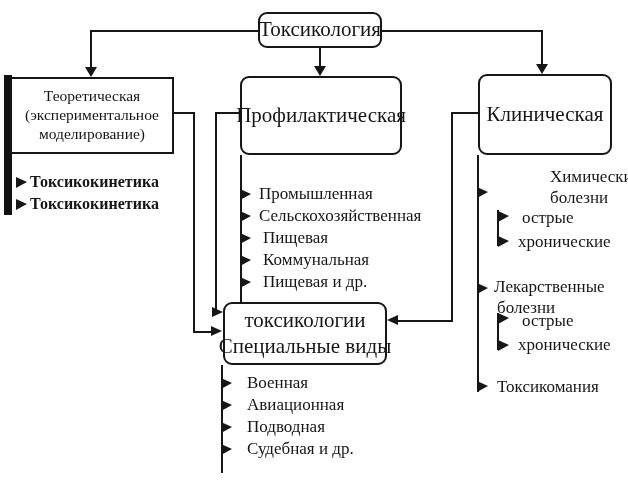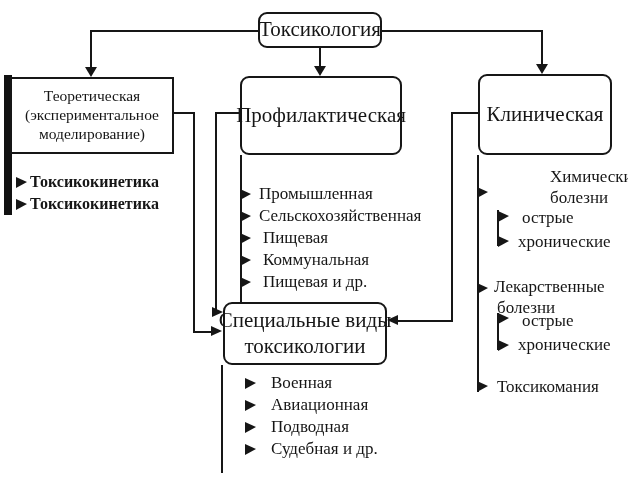--- a/index.html
+++ b/index.html
@@ -140,25 +140,25 @@
   <div class="hline" style="left:216px; top:112px; width:24px;"></div>
   <div class="vline" style="left:215px; top:112px; height:200px;"></div>
   <div class="arr-right" style="left:212px; top:307px;"></div>
 
   <div class="hline" style="left:452px; top:112px; width:26px;"></div>
   <div class="vline" style="left:451px; top:112px; height:210px;"></div>
   <div class="hline" style="left:397px; top:320px; width:56px;"></div>
   <div class="arr-left" style="left:387px; top:315px;"></div>
 
   <div class="box fs17" style="left:223px; top:302px; width:164px; height:63px;">
+    <span class="bl">токсикологии</span>
     <span class="bl">Специальные виды</span>
-    <span class="bl">токсикологии</span>
   </div>
   <div class="vline" style="left:221px; top:365px; height:108px;"></div>
-  <div class="list l-spec" style="left:221px; top:372px;padding-left:24px;">
+  <div class="list l-spec" style="left:221px; top:372px;">
     <div class="row">
       <span class="bullet"></span>
       <span>Военная</span>
     </div>
     <div class="row">
       <span class="bullet"></span>
       <span>Авиационная</span>
     </div>
     <div class="row">
       <span class="bullet"></span>

